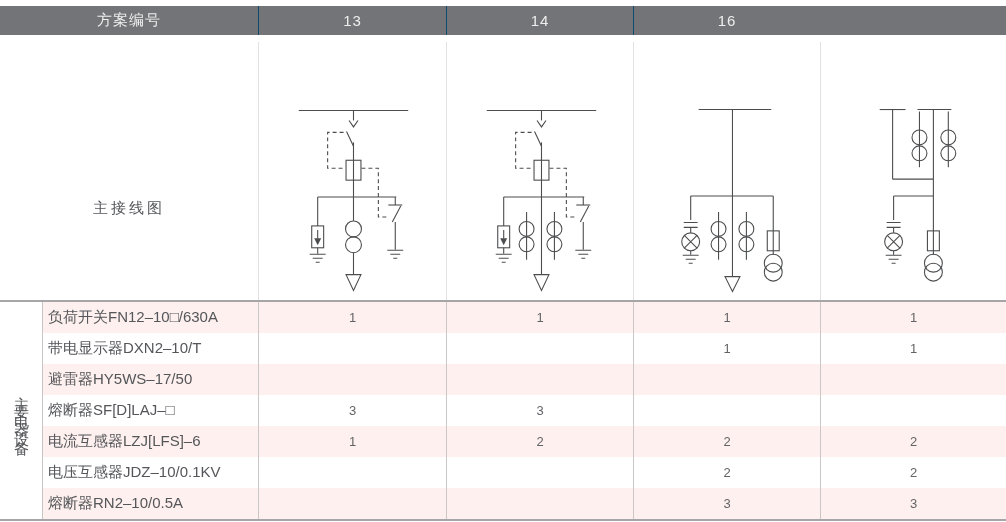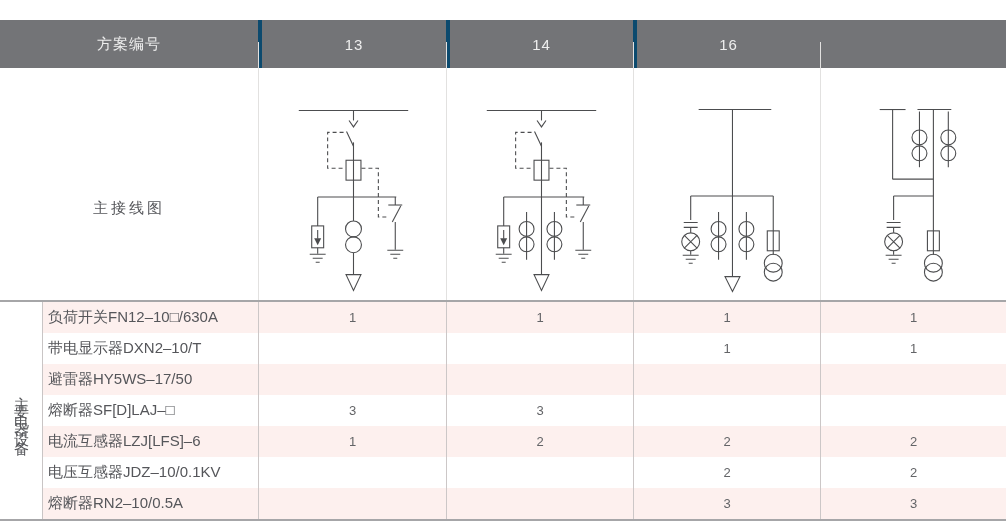--- a/index.html
+++ b/index.html
@@ -1,24 +1,24 @@
 <!DOCTYPE html>
 <html><head>
 <meta charset="utf-8">
 <style>
   html,body{margin:0;padding:0;background:#ffffff;}
   .page{position:relative;width:1006px;height:522px;background:#ffffff;overflow:hidden;
         font-family:"Liberation Sans","DejaVu Sans",sans-serif;}
 
   
-  .thead{position:absolute;left:0;top:20px;width:1006px;height:48px;display:grid;
+  .thead{position:absolute;left:0;top:6px;width:1006px;height:29px;display:grid;
          grid-template-columns:258px 188px 187px 187px 186px;background:#737477;}
   .thead>div{display:flex;align-items:center;justify-content:center;font-size:15px;
              color:#eeeeee;letter-spacing:1px;box-sizing:border-box;}
-  .thead>div+div{border-left:4px solid #0c4a6e;}
+  .thead>div+div{border-left:1px solid #0c4a6e;}
 
   
   .drow{position:absolute;left:0;top:42px;width:1006px;height:332px;display:grid;
         grid-template-columns:258px 188px 187px 187px 186px;}
   .drow>div{box-sizing:border-box;}
   .drow>div+div{border-left:1px solid #e2e1e0;}
   .dlabel{display:flex;align-items:center;justify-content:center;font-size:15px;
           letter-spacing:3px;color:#55565a;}
   .dcell svg{display:block;width:100%;height:100%;}
 

